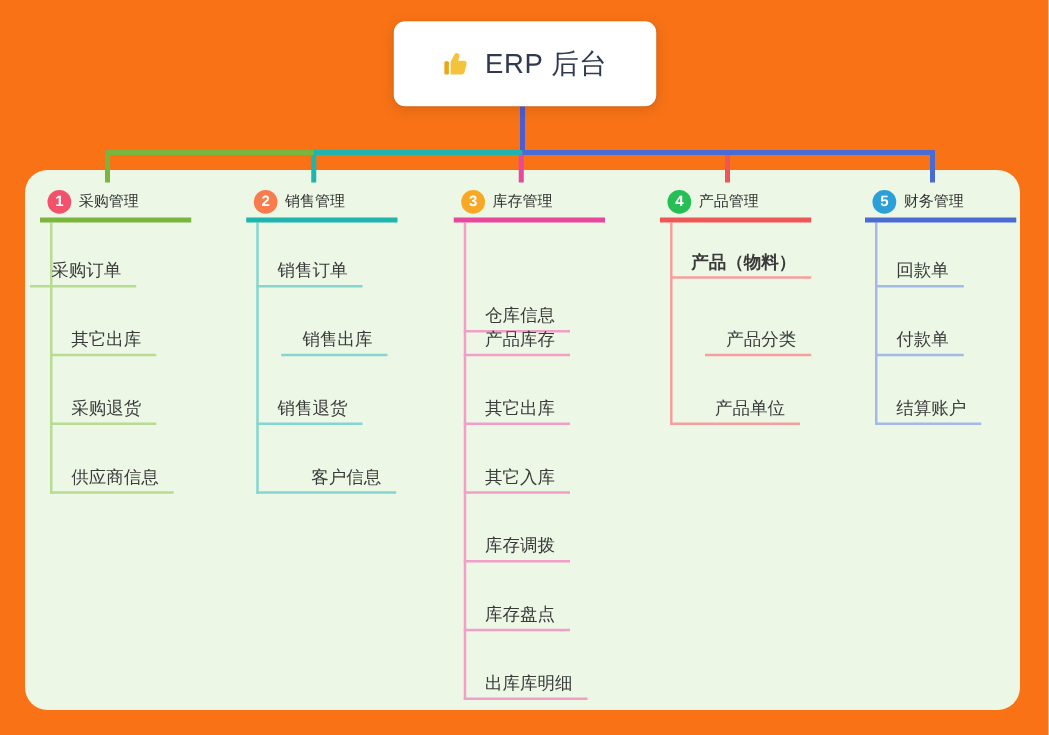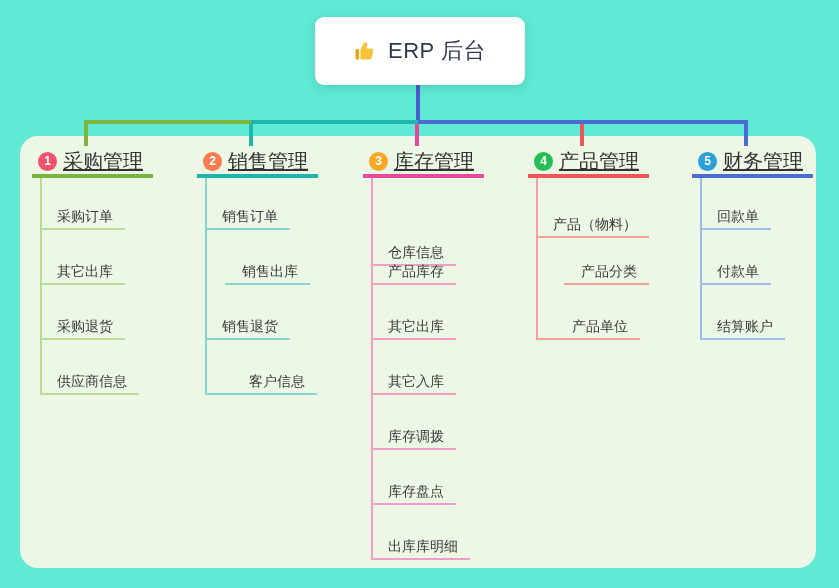--- a/index.html
+++ b/index.html
@@ -1,17 +1,17 @@
 <!DOCTYPE html>
 <html><head>
 <meta charset="utf-8">
 <style>
   html,body{margin:0;padding:0;background:#ffffff;}
   body{font-family:"Liberation Sans","DejaVu Sans",sans-serif;}
-  .stage{position:relative;width:839px;height:588px;background:#5eead4;overflow:hidden;}
+  .stage{position:relative;width:839px;height:588px;background:#f97316;overflow:hidden;}
 
   .root-card{
     position:absolute;left:315px;top:17px;width:210px;height:68px;
     background:#ffffff;border-radius:9px;
     box-shadow:0 3px 12px rgba(0,0,0,.12), 0 0 1px rgba(0,0,0,.08);
     display:flex;align-items:center;justify-content:center;gap:10px;
     z-index:5;cursor:default;
   }
   .root-title{font-size:22px;color:#2F3A52;font-weight:500;letter-spacing:.5px;}
   .root-icon{width:24px;height:24px;display:inline-block;}
@@ -30,21 +30,21 @@
     position:absolute;top:148px;width:115px;height:26px;line-height:26px;
     border-bottom:4px solid;box-sizing:content-box;
     display:flex;align-items:center;padding-left:6px;z-index:3;cursor:default;
     white-space:nowrap;
   }
   .badge{
     width:19px;height:19px;border-radius:50%;flex:0 0 19px;
     color:#fff;font-size:12px;font-weight:bold;line-height:19px;text-align:center;
     margin-right:6px;
   }
-  .branch-label{font-size:20px;color:#333333;text-decoration:underline;}
+  .branch-label{font-size:12px;color:#333333;}
 
   .spine{position:absolute;width:2px;z-index:2;}
 
   .child-row{
     position:absolute;height:24px;line-height:24px;
     border-bottom:2px solid;box-sizing:content-box;
     padding-left:17px;padding-right:12px;white-space:nowrap;
     font-size:14px;color:#3A3A3A;z-index:3;cursor:default;width:max-content;
   }
 </style>
@@ -75,21 +75,21 @@
       <div class="hline conn-bar" style="left: 86px; width: 165px; background: rgb(124, 181, 62);"></div>
       <div class="hline conn-bar" style="left: 251px; width: 167px; background: rgb(31, 181, 173);"></div>
       <div class="hline conn-bar" style="left: 418px; width: 330px; background: rgb(74, 107, 210);"></div>
     </div>
   <div id="branches">
       <div class="branch-header" style="left: 32px; border-bottom-color: rgb(124, 181, 62);">
         <div class="badge" style="background: rgb(242, 82, 107);">1</div>
         <div class="branch-label">采购管理</div>
       </div>
       <div class="spine" style="left: 40px; top: 178px; height: 217px; background: rgb(183, 220, 146);"></div>
-      <div class="child-row" style="left: 40px; top: 204px; border-bottom-color: rgb(183, 220, 146); text-align: right;">采购订单</div>
+      <div class="child-row" style="left: 24px; top: 204px; border-bottom-color: rgb(183, 220, 146); text-align: right;">采购订单</div>
       <div class="child-row" style="left: 40px; top: 259px; border-bottom-color: rgb(183, 220, 146);">其它出库</div>
       <div class="child-row" style="left: 40px; top: 314px; border-bottom-color: rgb(183, 220, 146);">采购退货</div>
       <div class="child-row" style="left: 40px; top: 369px; border-bottom-color: rgb(183, 220, 146);">供应商信息</div>
       <div class="branch-header" style="left: 197px; border-bottom-color: rgb(31, 181, 173);">
         <div class="badge" style="background: rgb(248, 124, 78);">2</div>
         <div class="branch-label">销售管理</div>
       </div>
       <div class="spine" style="left: 205px; top: 178px; height: 217px; background: rgb(133, 214, 208);"></div>
       <div class="child-row" style="left: 205px; top: 204px; border-bottom-color: rgb(133, 214, 208);">销售订单</div>
       <div class="child-row" style="left: 205px; top: 259px; border-bottom-color: rgb(133, 214, 208); margin-left: 20px;">销售出库</div>
@@ -105,21 +105,21 @@
       <div class="child-row" style="left: 371px; top: 314px; border-bottom-color: rgb(241, 159, 200);">其它出库</div>
       <div class="child-row" style="left: 371px; top: 369px; border-bottom-color: rgb(241, 159, 200);">其它入库</div>
       <div class="child-row" style="left: 371px; top: 424px; border-bottom-color: rgb(241, 159, 200);">库存调拨</div>
       <div class="child-row" style="left: 371px; top: 479px; border-bottom-color: rgb(241, 159, 200);">库存盘点</div>
       <div class="child-row" style="left: 371px; top: 534px; border-bottom-color: rgb(241, 159, 200);">出库库明细</div>
       <div class="branch-header" style="left: 528px; border-bottom-color: rgb(239, 87, 87);">
         <div class="badge" style="background: rgb(39, 190, 86);">4</div>
         <div class="branch-label">产品管理</div>
       </div>
       <div class="spine" style="left: 536px; top: 178px; height: 162px; background: rgb(246, 160, 158);"></div>
-      <div class="child-row" style="left: 536px; top: 212px; border-bottom-color: rgb(246, 160, 158);">产品（物料）</div>
+      <div class="child-row" style="left: 536px; top: 197px; border-bottom-color: rgb(246, 160, 158); font-weight: bold;">产品（物料）</div>
       <div class="child-row" style="left: 564px; top: 259px; border-bottom-color: rgb(246, 160, 158);">产品分类</div>
       <div class="child-row" style="left: 536px; top: 314px; border-bottom-color: rgb(246, 160, 158); padding-left: 36px;">产品单位</div>
       <div class="branch-header" style="left: 692px; border-bottom-color: rgb(74, 107, 210);">
         <div class="badge" style="background: rgb(43, 159, 216);">5</div>
         <div class="branch-label">财务管理</div>
       </div>
       <div class="spine" style="left: 700px; top: 178px; height: 162px; background: rgb(162, 185, 233);"></div>
       <div class="child-row" style="left: 700px; top: 204px; border-bottom-color: rgb(162, 185, 233);">回款单</div>
       <div class="child-row" style="left: 700px; top: 259px; border-bottom-color: rgb(162, 185, 233);">付款单</div>
       <div class="child-row" style="left: 700px; top: 314px; border-bottom-color: rgb(162, 185, 233);">结算账户</div>

